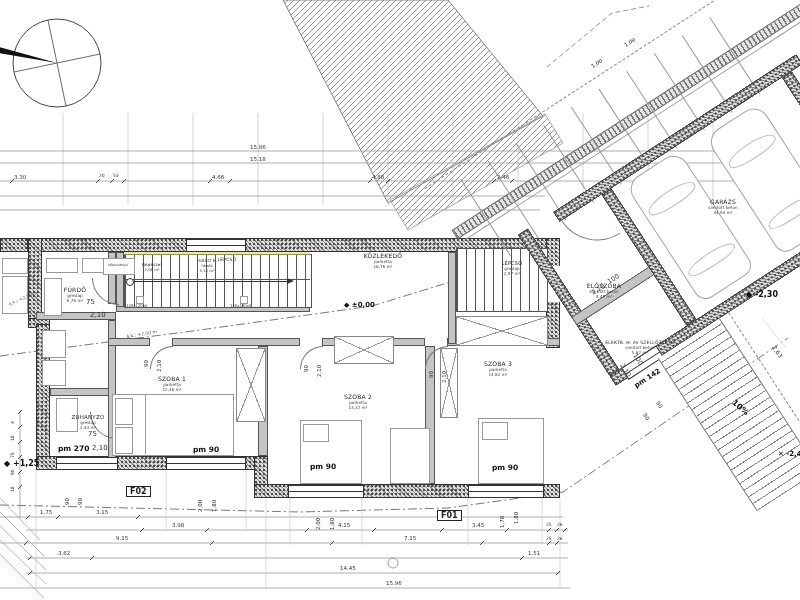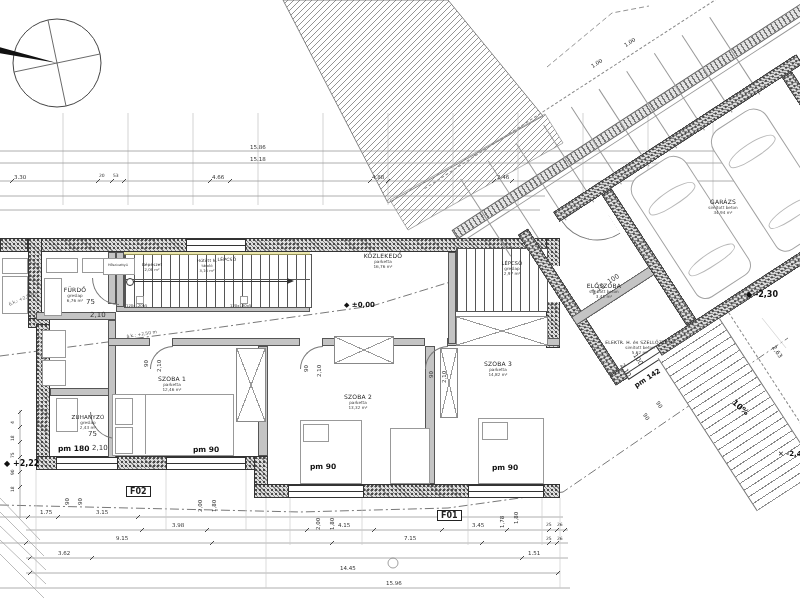--- a/index.html
+++ b/index.html
@@ -344,33 +344,33 @@
   <div class="dim rot" style="left:156px;top:372px;transform:rotate(-90deg)">2,10</div>
   <div class="dim rot" style="left:303px;top:372px;transform:rotate(-90deg)">90</div>
   <div class="dim rot" style="left:316px;top:377px;transform:rotate(-90deg)">2,10</div>
   <div class="dim rot" style="left:428px;top:378px;transform:rotate(-90deg)">90</div>
   <div class="dim rot" style="left:441px;top:383px;transform:rotate(-90deg)">2,10</div>
   <div class="dim rot" style="left:606px;top:279px;font-size:6.5px;transform:rotate(-33deg)">100</div>
   <div class="dim rot" style="left:590px;top:290px;font-size:6.5px;transform:rotate(-33deg)">2,10</div>
   <div class="dim rot" style="left:638px;top:352px;font-size:6.5px;transform:rotate(57deg)">100</div>
   <div class="dim rot" style="left:625px;top:362px;font-size:6.5px;transform:rotate(57deg)">2,10</div>
 
-  <div class="lvl" style="left:58px;top:444px">pm 180</div>
+  <div class="lvl" style="left:58px;top:444px">pm 270</div>
   <div class="lvl" style="left:193px;top:445px">pm 90</div>
   <div class="dim rot" style="left:197px;top:512px;transform:rotate(-90deg)">2,00</div>
   <div class="dim rot" style="left:211px;top:512px;transform:rotate(-90deg)">1,80</div>
   <div class="lvl" style="left:310px;top:462px">pm 90</div>
   <div class="dim rot" style="left:315px;top:530px;transform:rotate(-90deg)">2,00</div>
   <div class="dim rot" style="left:329px;top:530px;transform:rotate(-90deg)">1,80</div>
   <div class="lvl" style="left:492px;top:463px">pm 90</div>
   <div class="dim rot" style="left:499px;top:528px;transform:rotate(-90deg)">1,78</div>
   <div class="dim rot" style="left:513px;top:524px;transform:rotate(-90deg)">1,80</div>
   <div class="lvl rot" style="left:633px;top:383px;font-size:7px;transform:rotate(-33deg)">pm 142</div>
 
-  <div class="lvl" style="left:4px;top:459px;font-size:8px">◆ <span>+2,22</span></div>
+  <div class="lvl" style="left:4px;top:459px;font-size:8px">◆ <span>+1,25</span></div>
   <div class="lvl" style="left:344px;top:301px;font-size:7px">◆ <span>±0,00</span></div>
   <div class="lvl" style="left:746px;top:290px;font-size:8px">◆ <span>-2,30</span></div>
   <div class="lvl" style="left:778px;top:450px;font-size:7px">✕ <span>-2,45</span></div>
   <div class="secbox" style="left:126px;top:486px">F02</div>
   <div class="secbox" style="left:437px;top:510px">F01</div>
 
   <div class="lvl rot" style="left:736px;top:398px;font-size:8px;transform:rotate(40deg)">10%</div>
   <div class="note" style="left:126px;top:303px">120x120x5</div>
   <div class="note" style="left:230px;top:303px">120x120x5</div>
   <div class="ann rot" style="left:8px;top:302px;transform:rotate(-23deg)">ö.k.: +2,50 m</div>

